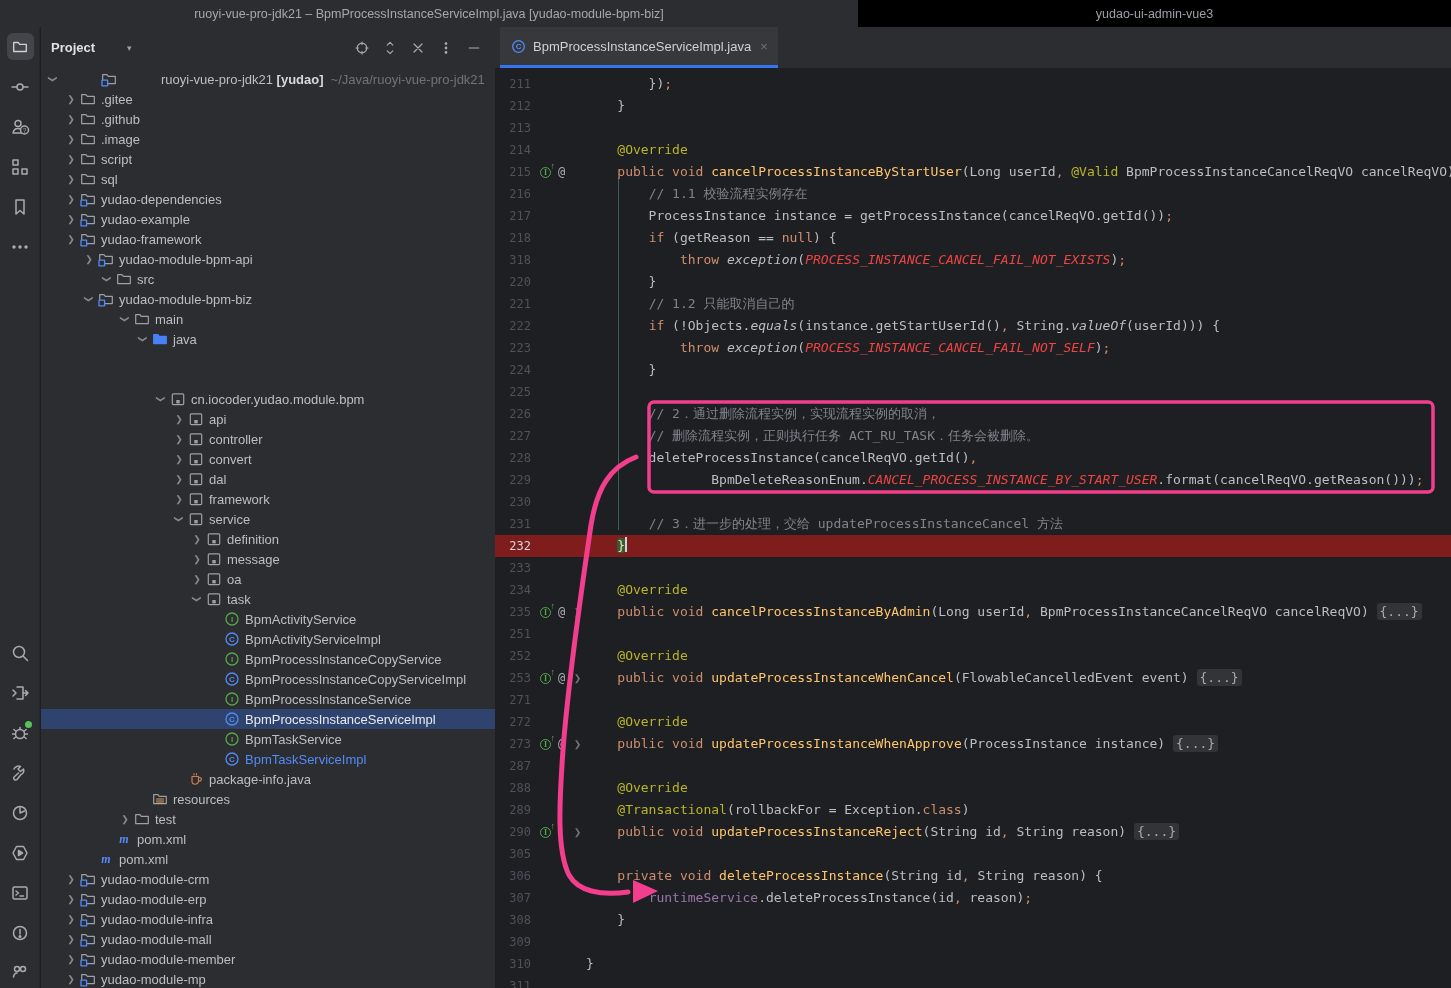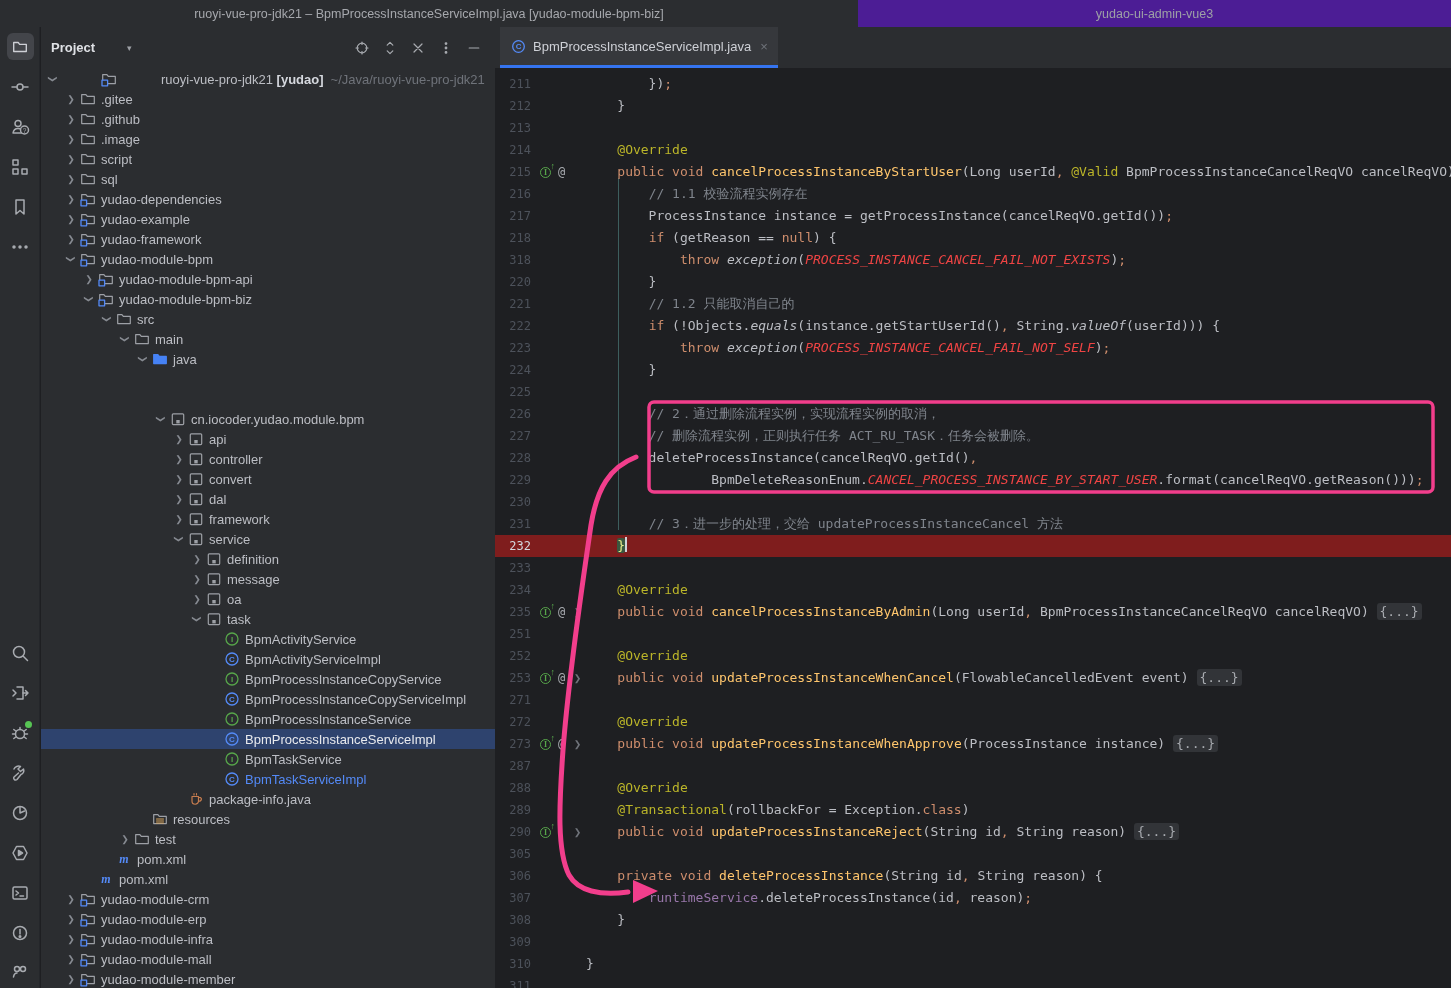--- a/index.html
+++ b/index.html
@@ -5,21 +5,21 @@
   * { margin:0; padding:0; box-sizing:border-box; }
   html,body { width:1451px; height:988px; overflow:hidden; background:#1E1F22;
     font-family:"Liberation Sans", sans-serif; }
   .root { position:relative; width:1451px; height:988px; }
 
   
   .titlebar-left { position:absolute; left:0; top:0; width:858px; height:27px;
     background:#2B2D30; display:flex; align-items:center; justify-content:center;
     color:#A6A8AD; font-size:12.5px; }
   .titlebar-right { position:absolute; left:858px; top:0; width:593px; height:27px;
-    background:#4c1d95; display:flex; align-items:center; justify-content:center;
+    background:#000000; display:flex; align-items:center; justify-content:center;
     color:#9DA0A6; font-size:12.5px; }
 
   
   .activity-bar { position:absolute; left:0; top:27px; width:40px; height:961px;
     background:#2B2D30; border-right:1px solid #24262A; }
   .ab-top, .ab-bottom { position:absolute; left:0; width:40px; display:flex;
     flex-direction:column; align-items:center; }
   .ab-top { top:6px; gap:13px; }
   .ab-bottom { bottom:2px; gap:13px; }
   .ab-icon { width:27px; height:27px; display:flex; align-items:center; justify-content:center;
@@ -332,58 +332,48 @@
         <div class="tree-row" style="padding-left: 22px;">
           <span class="chev">❯</span>
           <span class="ticon">
             <svg width="16" height="16" viewBox="0 0 16 16" fill="none" stroke-linecap="round" stroke-linejoin="round">
               <path d="M1.7 3.6h4.2l1.4 1.8h7v7.2H1.7z" stroke="#9DA0A6" stroke-width="1.2"></path>
               <rect x="1" y="9.2" width="5.6" height="5.6" fill="#2B2D30" stroke="#548AF7" stroke-width="1.3"></rect>
             </svg>
           </span>
           <span class="tlabel">yudao-framework</span>
         </div>
-        <div class="tree-row" style="padding-left: 22px;">
+        <div class="tree-row" style="padding-left: 40px;">
+          <span class="chev">❯</span>
+          <span class="ticon">
+            <svg width="16" height="16" viewBox="0 0 16 16" fill="none" stroke-linecap="round" stroke-linejoin="round">
+              <path d="M1.7 3.6h4.2l1.4 1.8h7v7.2H1.7z" stroke="#9DA0A6" stroke-width="1.2"></path>
+              <rect x="1" y="9.2" width="5.6" height="5.6" fill="#2B2D30" stroke="#548AF7" stroke-width="1.3"></rect>
+            </svg>
+          </span>
+          <span class="tlabel">yudao-module-bpm-api</span>
+        </div>
+        <div class="tree-row" style="padding-left: 58px;">
           <span class="chev open">❯</span>
           <span class="ticon">
             <svg width="16" height="16" viewBox="0 0 16 16" fill="none" stroke-linecap="round" stroke-linejoin="round">
               <path d="M1.7 3.6h4.2l1.4 1.8h7v7.2H1.7z" stroke="#9DA0A6" stroke-width="1.2"></path>
-              <rect x="1" y="9.2" width="5.6" height="5.6" fill="#2B2D30" stroke="#548AF7" stroke-width="1.3"></rect>
-            </svg>
-          </span>
-          <span class="tlabel">yudao-module-bpm</span>
-        </div>
-        <div class="tree-row" style="padding-left: 40px;">
-          <span class="chev">❯</span>
-          <span class="ticon">
-            <svg width="16" height="16" viewBox="0 0 16 16" fill="none" stroke-linecap="round" stroke-linejoin="round">
-              <path d="M1.7 3.6h4.2l1.4 1.8h7v7.2H1.7z" stroke="#9DA0A6" stroke-width="1.2"></path>
-              <rect x="1" y="9.2" width="5.6" height="5.6" fill="#2B2D30" stroke="#548AF7" stroke-width="1.3"></rect>
-            </svg>
-          </span>
-          <span class="tlabel">yudao-module-bpm-api</span>
+            </svg>
+          </span>
+          <span class="tlabel">src</span>
         </div>
         <div class="tree-row" style="padding-left: 40px;">
           <span class="chev open">❯</span>
           <span class="ticon">
             <svg width="16" height="16" viewBox="0 0 16 16" fill="none" stroke-linecap="round" stroke-linejoin="round">
               <path d="M1.7 3.6h4.2l1.4 1.8h7v7.2H1.7z" stroke="#9DA0A6" stroke-width="1.2"></path>
               <rect x="1" y="9.2" width="5.6" height="5.6" fill="#2B2D30" stroke="#548AF7" stroke-width="1.3"></rect>
             </svg>
           </span>
           <span class="tlabel">yudao-module-bpm-biz</span>
-        </div>
-        <div class="tree-row" style="padding-left: 58px;">
-          <span class="chev open">❯</span>
-          <span class="ticon">
-            <svg width="16" height="16" viewBox="0 0 16 16" fill="none" stroke-linecap="round" stroke-linejoin="round">
-              <path d="M1.7 3.6h4.2l1.4 1.8h7v7.2H1.7z" stroke="#9DA0A6" stroke-width="1.2"></path>
-            </svg>
-          </span>
-          <span class="tlabel">src</span>
         </div>
         <div class="tree-row" style="padding-left: 76px;">
           <span class="chev open">❯</span>
           <span class="ticon">
             <svg width="16" height="16" viewBox="0 0 16 16" fill="none" stroke-linecap="round" stroke-linejoin="round">
               <path d="M1.7 3.6h4.2l1.4 1.8h7v7.2H1.7z" stroke="#9DA0A6" stroke-width="1.2"></path>
             </svg>
           </span>
           <span class="tlabel">main</span>
         </div>

